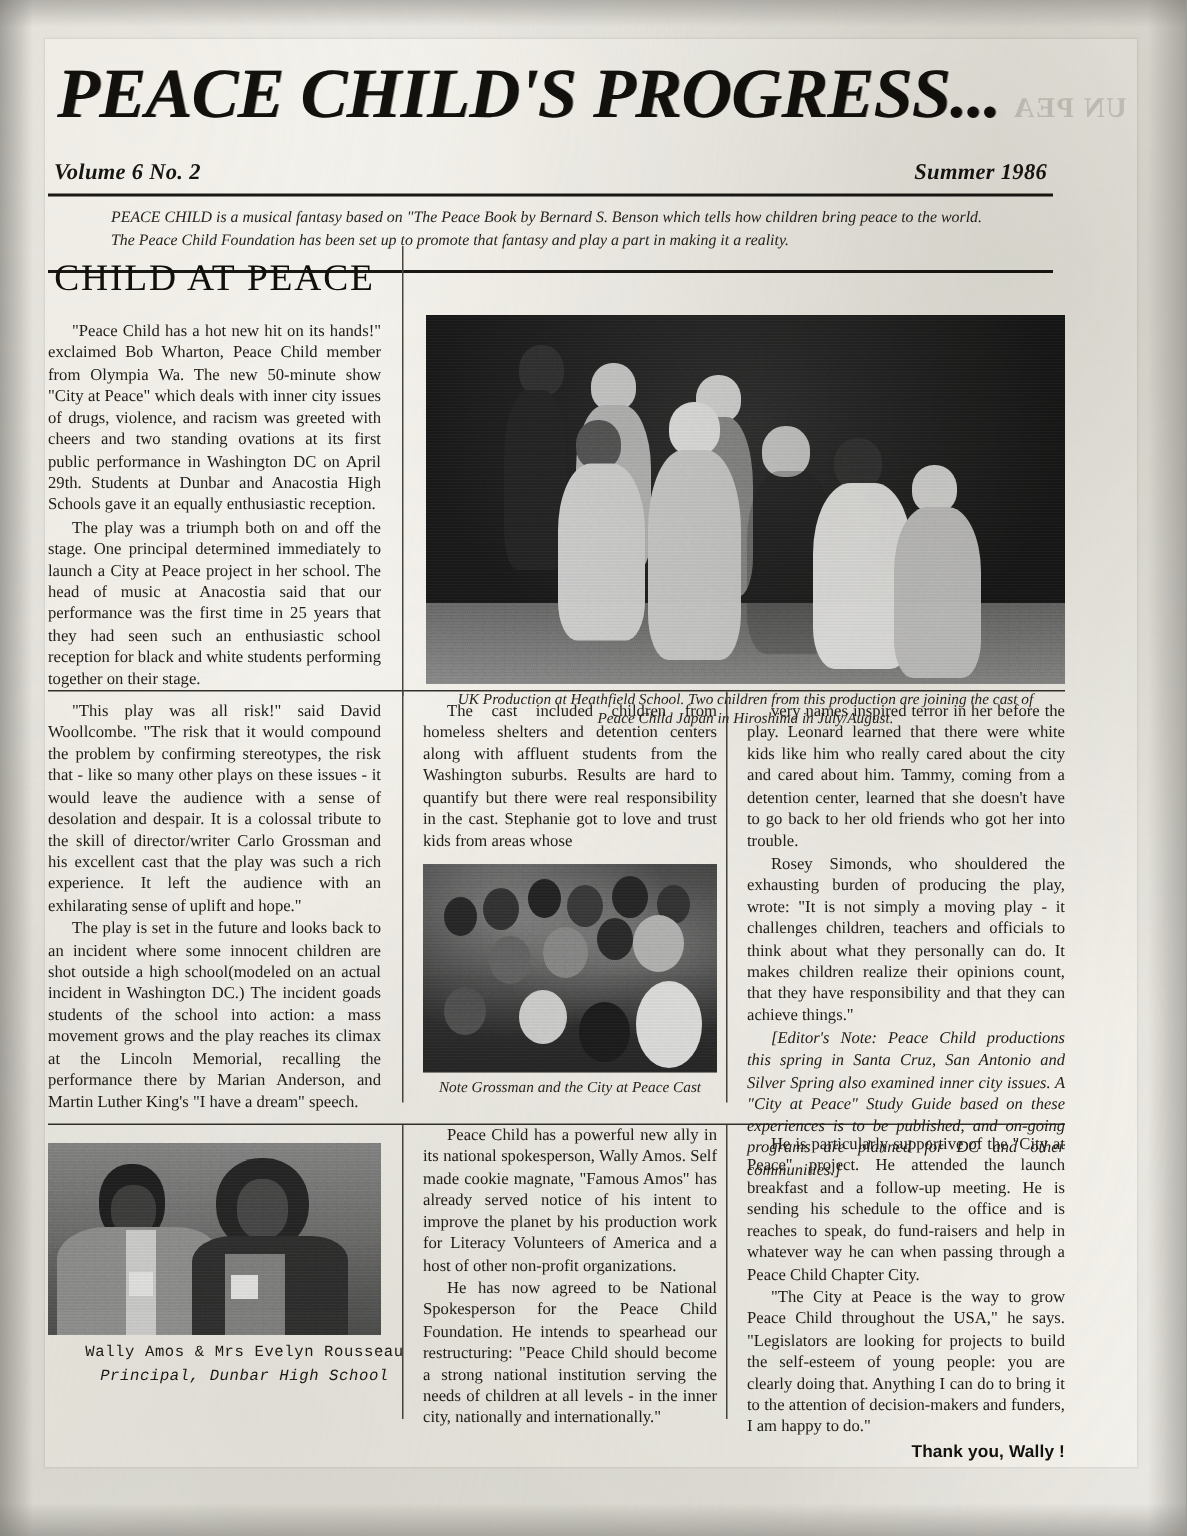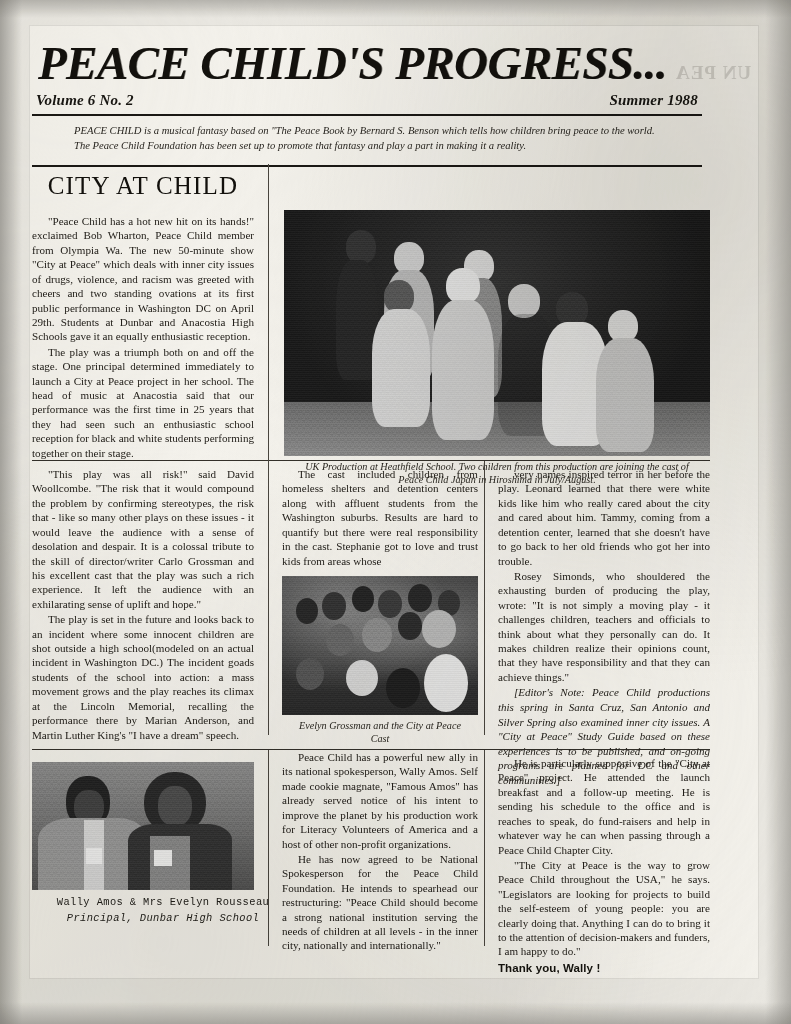--- a/index.html
+++ b/index.html
@@ -74,21 +74,21 @@
     color: #15130f;
     text-align: left;
     margin: 0;
     padding-left: 6px;
     text-shadow: 0.6px 0 0 rgba(20,18,14,.45);
   }
   .masthead-row {
     display: flex;
     justify-content: space-between;
     align-items: flex-start;
-    margin-top: 5px;
+    margin-top: 20px;
     padding: 0 4px;
   }
   .vol, .issue-date {
     font-family: "Liberation Serif", serif;
     font-style: italic;
     font-weight: bold;
     font-size: 15px;
     color: #1a1814;
     letter-spacing: .2px;
   }
@@ -187,21 +187,21 @@
     text-align: justify;
     margin: 4px 0 0 0;
     text-indent: 0;
   }
 
   .signoff {
     font-family: "Liberation Sans", sans-serif;
     font-weight: bold;
     font-size: 11.5px;
     color: #16140f;
-    text-align: left;
+    text-align: right;
     margin-top: 3px;
     letter-spacing: .1px;
   }
 
   
   .caption {
     font-family: "Liberation Serif", serif;
     font-style: italic;
     font-size: 10.2px;
     line-height: 1.28;
@@ -302,35 +302,35 @@
 <div class="page">
   <div class="sheet"></div>
 
   <div class="showthrough">UN PEA</div>
 
   <div class="masthead">
     <h1 class="masthead-title">PEACE CHILD'S PROGRESS...</h1>
 
     <div class="masthead-row">
       <div class="vol">Volume 6  No. 2</div>
-      <div class="issue-date">Summer  1988</div>
+      <div class="issue-date">Summer  1986</div>
     </div>
 
     <hr class="rule-heavy">
     <div class="blurb">PEACE CHILD is a musical fantasy based on "The Peace Book  by Bernard S. Benson which tells how children bring peace to the world. The Peace Child Foundation has been set up to promote that fantasy and play a part in making it a reality.</div>
     <hr class="rule-heavy">
   </div>
 
   <div class="content">
 
     <div class="band" style="height:296px;">
       <div class="col-rule-v" style="left:236px; top:-4px; height:300px;"></div>
 
       <div style="position:absolute; left:0; top:0; width:222px;">
-        <h2 class="headline">CITY AT CHILD</h2>
+        <h2 class="headline">CHILD AT PEACE</h2>
         <div class="body-text" style="margin-top:14px;">
           <p>"Peace Child has a hot new hit on its hands!" exclaimed Bob Wharton, Peace Child member from Olympia Wa. The new 50-minute show "City at Peace" which deals with inner city issues of drugs, violence, and racism was greeted with cheers and two standing ovations at its first public performance in Washington DC on April 29th. Students at Dunbar and Anacostia High Schools gave it an equally enthusiastic reception.</p>
           <p>The play was a triumph both on and off the stage. One principal determined immediately to launch a City at Peace project in her school. The head of music at Anacostia said that our performance was the first time in 25 years that they had seen such an enthusiastic school reception for black and white students performing together on their stage.</p>
         </div>
       </div>
 
       <div style="position:absolute; left:252px; top:4px; width:426px;margin-top:38px;">
         <div class="photo photo-stage" style="width:426px; height:246px;">
           <div class="backwall"></div>
           <div class="floor"></div>
@@ -405,21 +405,21 @@
             <div class="ph-blob" style="left:44px; top:48px; width:28px; height:32px; background:#6d675d;"></div>
             <div class="ph-blob" style="left:80px; top:42px; width:30px; height:34px; background:#8f897d;"></div>
             <div class="ph-blob" style="left:116px; top:36px; width:24px; height:28px; background:#332f29;"></div>
             <div class="ph-blob" style="left:140px; top:34px; width:34px; height:38px; background:#b9b2a4;"></div>
             <div class="ph-blob" style="left:14px; top:82px; width:28px; height:32px; background:#5c564d;"></div>
             <div class="ph-blob" style="left:64px; top:84px; width:32px; height:36px; background:#d6d0c2;"></div>
             <div class="ph-blob" style="left:104px; top:92px; width:34px; height:40px; background:#26231e;"></div>
             <div class="ph-blob" style="left:142px; top:78px; width:44px; height:58px; background:#e3ded1;"></div>
             <div class="grain-fine"></div>
           </div>
-          <div class="caption">Evelyn  Grossman and the City at Peace Cast</div>
+          <div class="caption">Note  Grossman and the City at Peace Cast</div>
         </div>
       </div>
 
       <div style="position:absolute; left:466px; top:6px; width:212px;">
         <div class="body-text">
           <p>very names inspired terror in her before the play. Leonard learned that there were white kids like him who really cared about the city and cared about him.  Tammy, coming from a detention center, learned that she doesn't have to go back to her old friends who got her into trouble.</p>
           <p>Rosey Simonds, who shouldered the exhausting burden of producing the play, wrote: "It is not simply a moving play - it challenges children, teachers and officials to think about what they personally can do. It makes children realize their opinions count, that they have responsibility and that they can achieve things."</p>
           <p class="editor-note">[Editor's Note: Peace Child productions this spring in Santa Cruz, San Antonio and Silver Spring also examined inner city issues. A "City at Peace" Study Guide based on these experiences is to be published, and on-going programs are planned for DC and other communities.]</p>
         </div>
       </div>

